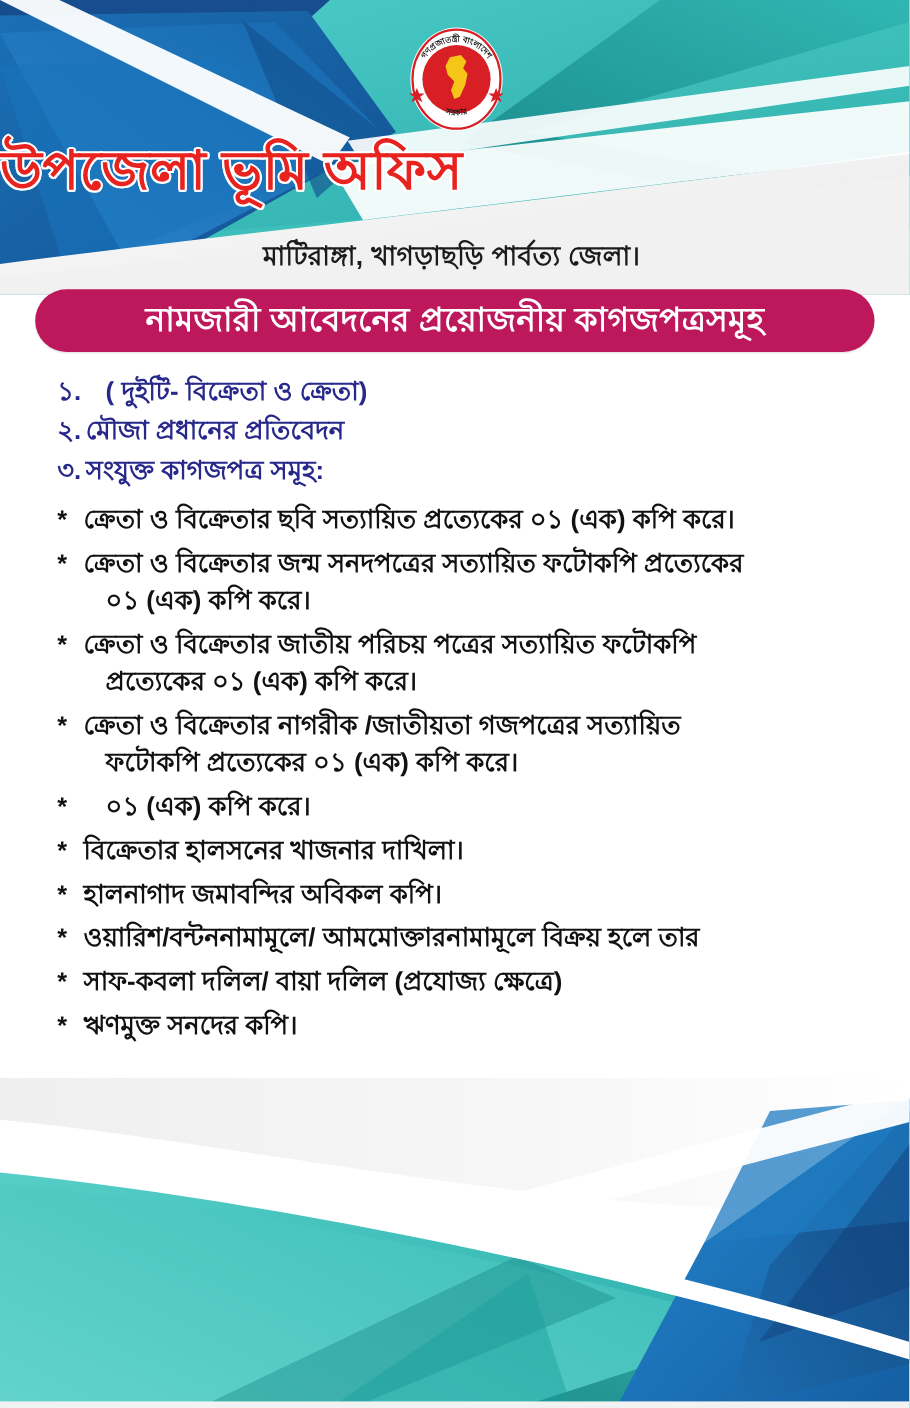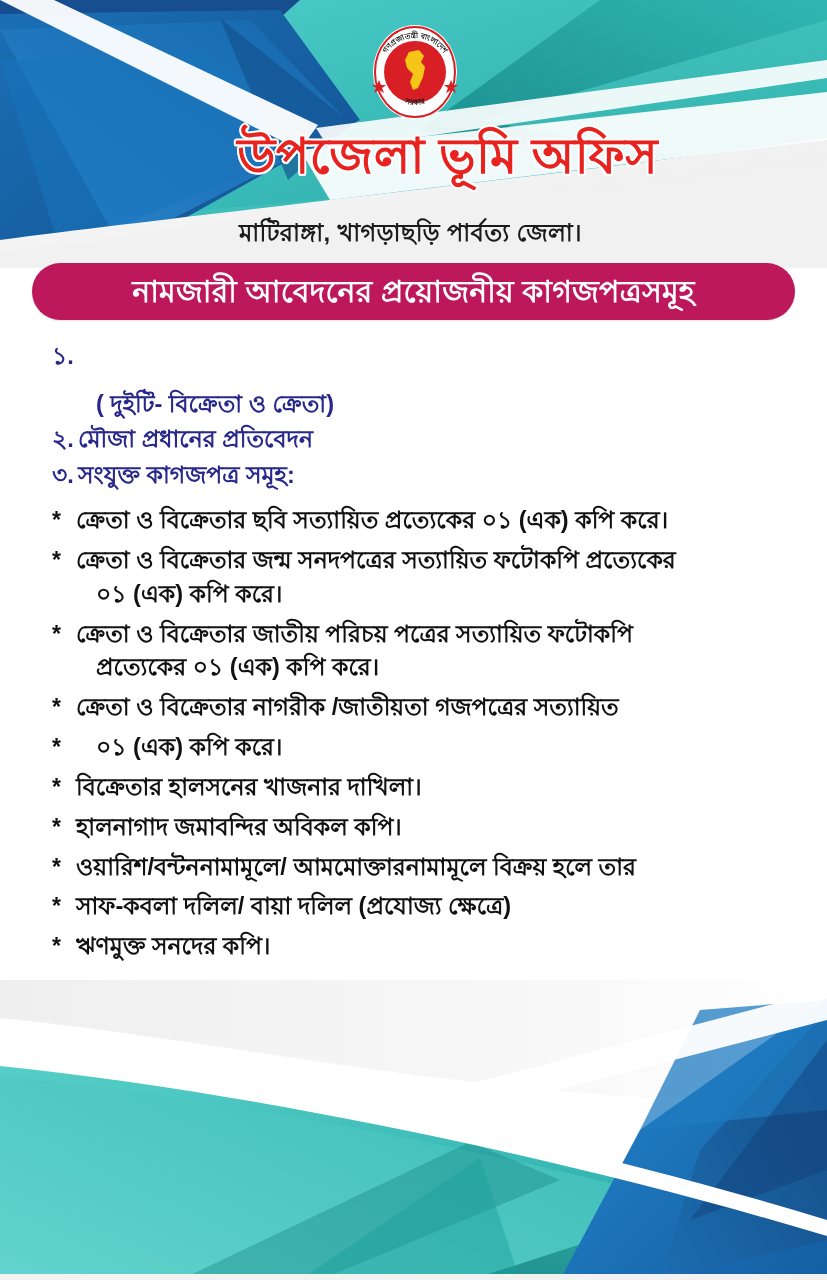--- a/index.html
+++ b/index.html
@@ -41,21 +41,21 @@
     z-index: 6;
   }
   .emblem svg { display:block; width:92px; height:100px; }
 
   
   .title-main {
     position: absolute;
     left: 0;
     top: 131px;
     width: 658px;
-    text-align: right;
+    text-align: left;
     z-index: 7;
     font-size: 49px;
     line-height: 1.05;
     font-weight: bold;
     color: #e8231f;
     letter-spacing: 0.5px;
     -webkit-text-stroke: 2.2px #ffffff;
     paint-order: stroke fill;
     text-shadow:
        2px 0 0 #fff, -2px 0 0 #fff, 0 2px 0 #fff, 0 -2px 0 #fff,
@@ -118,21 +118,21 @@
     font-weight: bold;
     line-height: 1.42;
     margin-bottom: 2px;
   }
   .num-marker {
     flex: 0 0 auto;
     min-width: 26px;
     color: #27288a;
   }
   .num-text { flex: 1 1 auto; }
-  .num-text .cont { display: block; padding-left: 18px; margin-top: 48px; }
+  .num-text .cont { display: block; padding-left: 18px; }
 
   .star-list {
     margin: 12px 0 0 0;
     padding: 0;
     list-style: none;
   }
   .star-item {
     display: flex;
     align-items: flex-start;
     color: #111111;
@@ -305,20 +305,21 @@
         <span class="star-marker">*</span>
         <span class="star-text">
           <span>ক্রেতা ও বিক্রেতার জাতীয় পরিচয় পত্রের সত্যায়িত ফটোকপি</span>
           <span class="cont">প্রত্যেকের ০১ (এক) কপি করে।</span>
         </span>
       </li>
       <li class="star-item">
         <span class="star-marker">*</span>
         <span class="star-text">
           <span>ক্রেতা ও বিক্রেতার নাগরীক /জাতীয়তা গজপত্রের সত্যায়িত</span>
+          <span class="cont">ফটোকপি প্রত্যেকের ০১ (এক) কপি করে।</span>
         </span>
       </li>
       <li class="star-item">
         <span class="star-marker">*</span>
         <span class="star-text">
           <span class="cont">০১ (এক) কপি করে।</span>
         </span>
       </li>
       <li class="star-item">
         <span class="star-marker">*</span>

